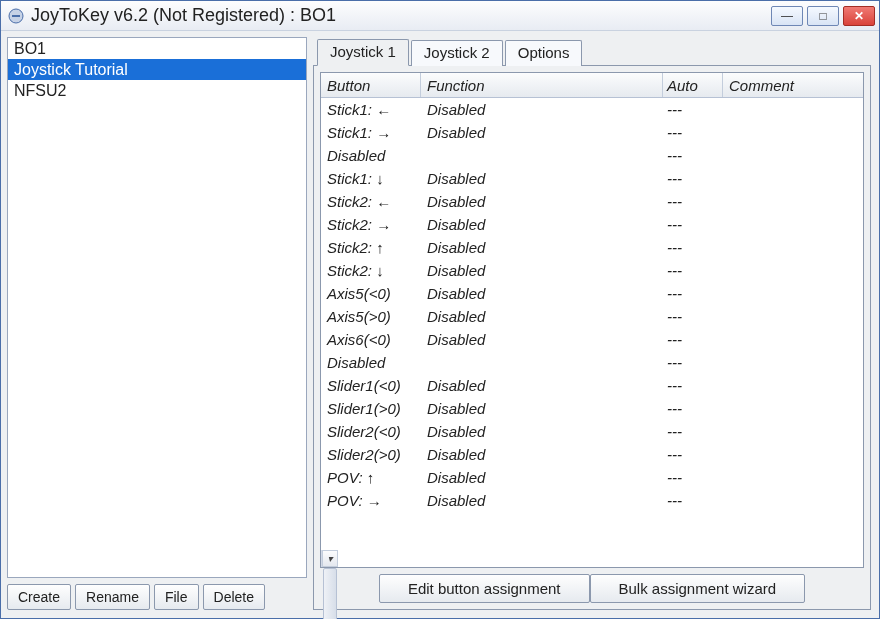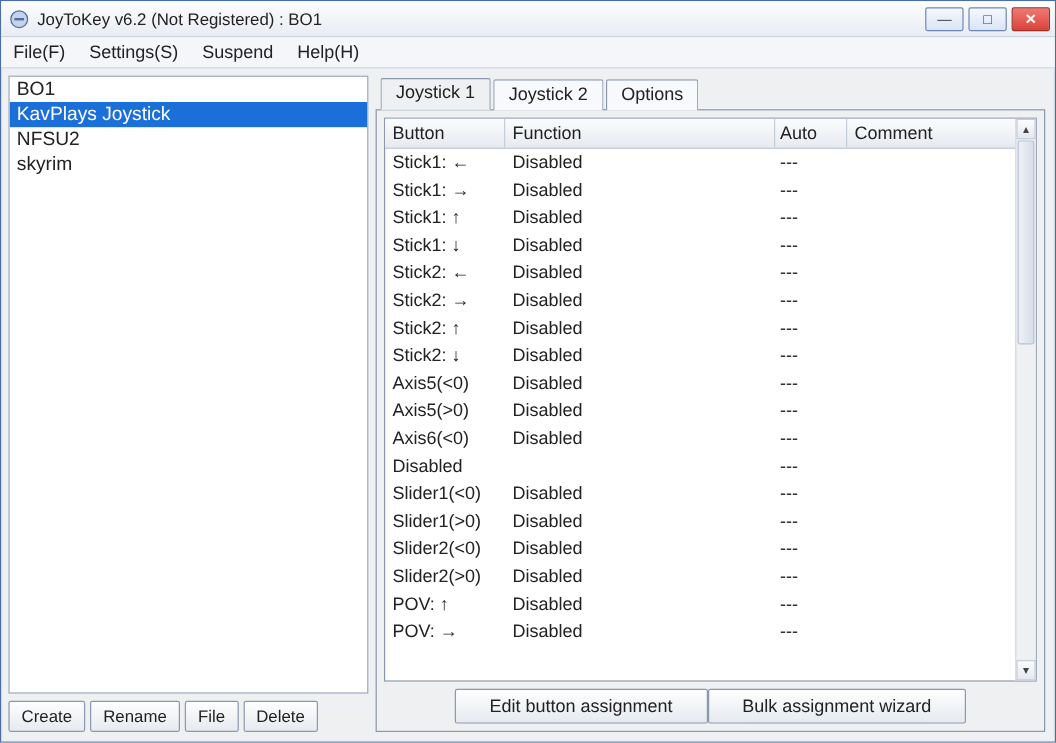--- a/index.html
+++ b/index.html
@@ -19,21 +19,21 @@
     display: flex; flex-direction: column;
   }
   .titlebar {
     height: 30px;
     background: linear-gradient(#fdfdfe,#e8ecf3);
     border-bottom: 1px solid #c9d2e0;
     display: flex; align-items: center;
     padding: 0 0 0 6px;
   }
   .title-icon { width:18px;height:18px;margin-right:6px;flex:0 0 auto; }
-  .title-text { flex:1; font-size:14px; color:#222; }
+  .title-text { flex:1; font-size:18px; color:#222; }
   .win-btns { display:flex; gap:4px; margin-right:4px; }
   .win-btn {
     width:32px; height:20px;
     border:1px solid #6e87b5;
     border-radius:2px;
     background: linear-gradient(#f5f9ff,#d9e4f5);
     display:flex;align-items:center;justify-content:center;
     font-size:12px; color:#3a3a3a;
   }
   .win-btn.close { background: linear-gradient(#f07a73,#d9433a); border-color:#a32c24; color:#fff; font-weight:bold; }
@@ -104,22 +104,23 @@
     border:1px solid #8b98ad;
     background:#eef0f2;
     display:flex; flex-direction:column;
     padding: 6px;
     min-height:0;
   }
   .grid-wrapper{
     flex:1;
     border:1px solid #8b98ad;
     background:#fff;
-    display:flex; flex-direction:row;
+    display:flex; flex-direction:column;
     min-height:0;
+    font-style:italic;
   }
   .grid-main{ flex:1; display:flex; flex-direction:column; min-height:0; }
   .grid-header{
     display:flex;
     background: linear-gradient(#fbfcfd,#e6eaef);
     border-bottom:1px solid #b6c1d4;
     font-size:15px;
     height:25px; line-height:25px;
   }
   .col-button { width:100px; padding-left:6px; border-right:1px solid #c3cddc; }
@@ -179,34 +180,27 @@
         </svg>
     </span>
     <span class="title-text">JoyToKey v6.2 (Not Registered) : BO1</span>
     <div class="win-btns">
       <div class="win-btn">—</div>
       <div class="win-btn">□</div>
       <div class="win-btn close">✕</div>
     </div>
   </div>
 
-  <div class="menubar">
-    <span class="menu-item">File(F)</span>
-    <span class="menu-item">Settings(S)</span>
-    <span class="menu-item">Suspend</span>
-    <span class="menu-item">Help(H)</span>
-  </div>
 
   <div class="client">
     <div class="left-pane">
       <div class="profile-list" id="profile-list">
           <div class="profile-row">BO1</div>
-          <div class="profile-row selected">KavPlays Joystick</div>
+          <div class="profile-row selected">Joystick Tutorial</div>
           <div class="profile-row">NFSU2</div>
-          <div class="profile-row">skyrim</div>
         </div>
       <div class="left-btns">
         <div class="btn">Create</div>
         <div class="btn">Rename</div>
         <div class="btn">File</div>
         <div class="btn">Delete</div>
       </div>
     </div>
 
     <div class="right-pane">
@@ -231,21 +225,20 @@
                   <div class="cell cell-auto">---</div>
                   <div class="cell cell-comment"></div>
                 </div>
                 <div class="grid-row">
                   <div class="cell cell-button">Stick1: →</div>
                   <div class="cell cell-func">Disabled</div>
                   <div class="cell cell-auto">---</div>
                   <div class="cell cell-comment"></div>
                 </div>
                 <div class="grid-row">
-                  <div class="cell cell-button">Stick1: ↑</div>
                   <div class="cell cell-func">Disabled</div>
                   <div class="cell cell-auto">---</div>
                   <div class="cell cell-comment"></div>
                 </div>
                 <div class="grid-row">
                   <div class="cell cell-button">Stick1: ↓</div>
                   <div class="cell cell-func">Disabled</div>
                   <div class="cell cell-auto">---</div>
                   <div class="cell cell-comment"></div>
                 </div>

